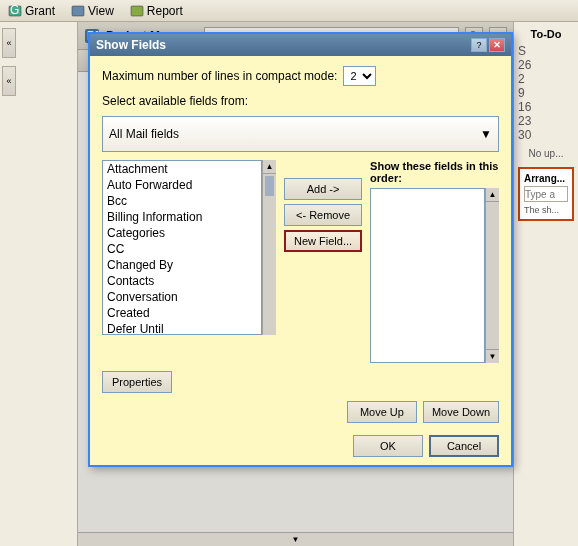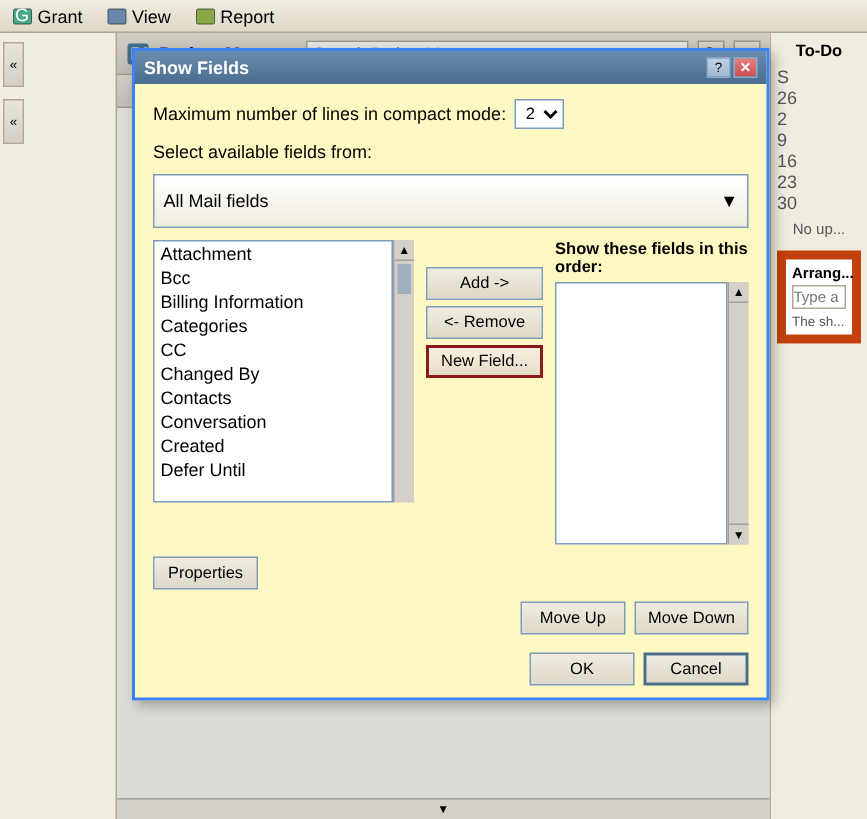--- a/index.html
+++ b/index.html
@@ -280,21 +280,21 @@
     }
 
     .scrollbar-v {
       width: 14px;
       background: #d4d0c8;
       border-left: 1px solid #a0a0a0;
     }
 
     .arrange-box {
       background: #fff;
-      border: 6px solid #c2410c;
+      border: 2px solid #c2410c;
       margin: 4px 2px;
       padding: 4px;
       font-size: 10px;
     }
     .arrange-title {
       font-size: 10px;
       font-weight: bold;
       margin-bottom: 2px;
     }
     .arrange-input {
@@ -428,20 +428,21 @@
               <span>▼</span>
             </div>
           </div>
 
           <div class="fields-area">
 
             <div class="fields-left">
               <div style="display:flex;">
                 <div class="fields-list">
                   <div class="field-item">Attachment</div>
+                  <div class="field-item">Auto Forwarded</div>
                   <div class="field-item">Bcc</div>
                   <div class="field-item">Billing Information</div>
                   <div class="field-item">Categories</div>
                   <div class="field-item">CC</div>
                   <div class="field-item">Changed By</div>
                   <div class="field-item">Contacts</div>
                   <div class="field-item">Conversation</div>
                   <div class="field-item">Created</div>
                   <div class="field-item">Defer Until</div>
 

